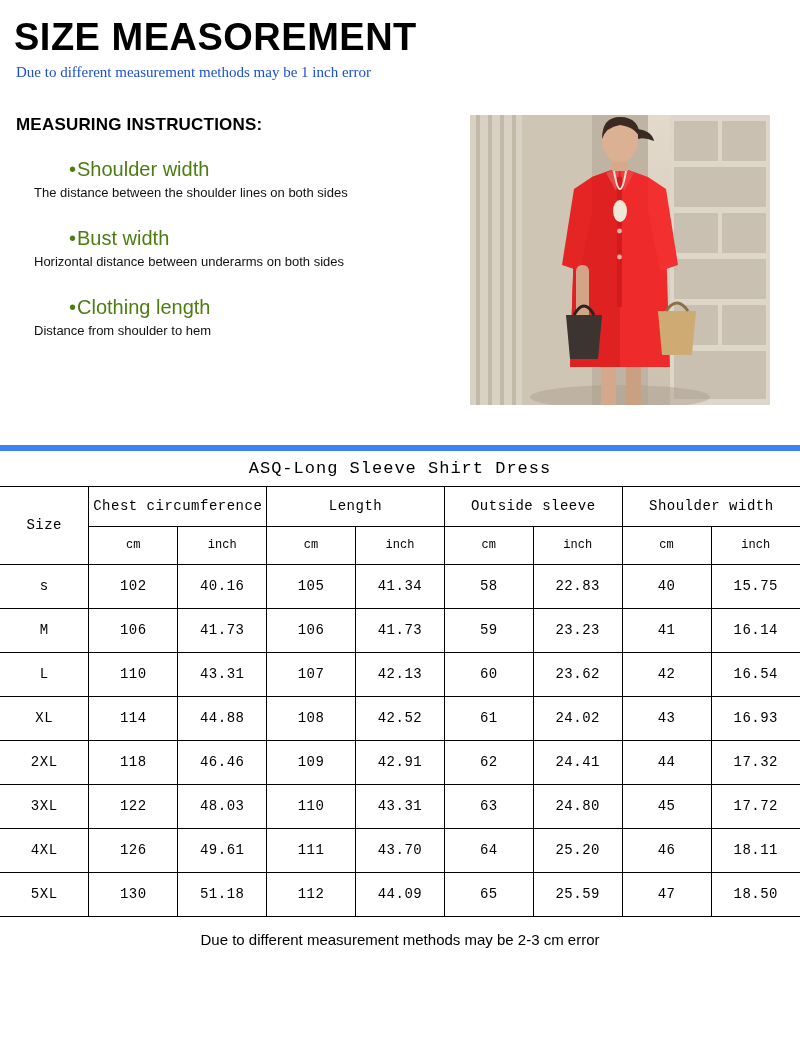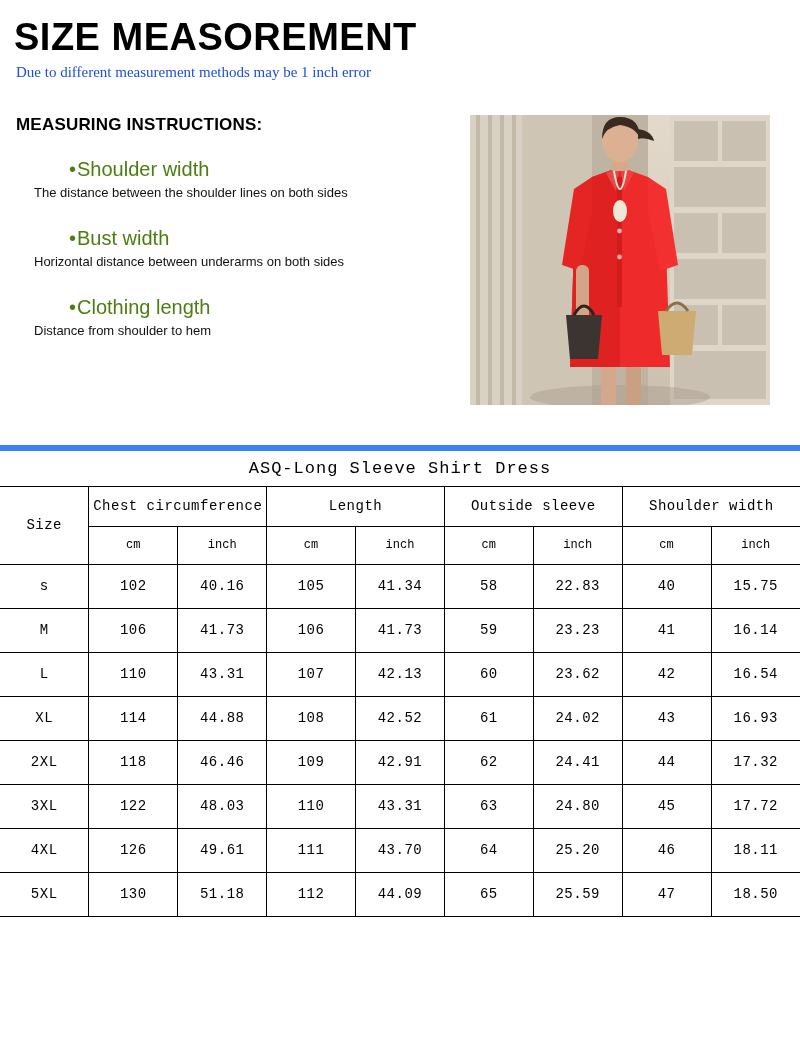--- a/index.html
+++ b/index.html
@@ -368,14 +368,15 @@
         <td>112</td>
         <td>44.09</td>
         <td>65</td>
         <td>25.59</td>
         <td>47</td>
         <td class="edge-r">18.50</td>
       </tr>
     </tbody>
   </table>
 
+  <div class="footer-note">Due to different measurement methods may be 2-3 cm error</div>
 
 </div>
 
 </body></html>

